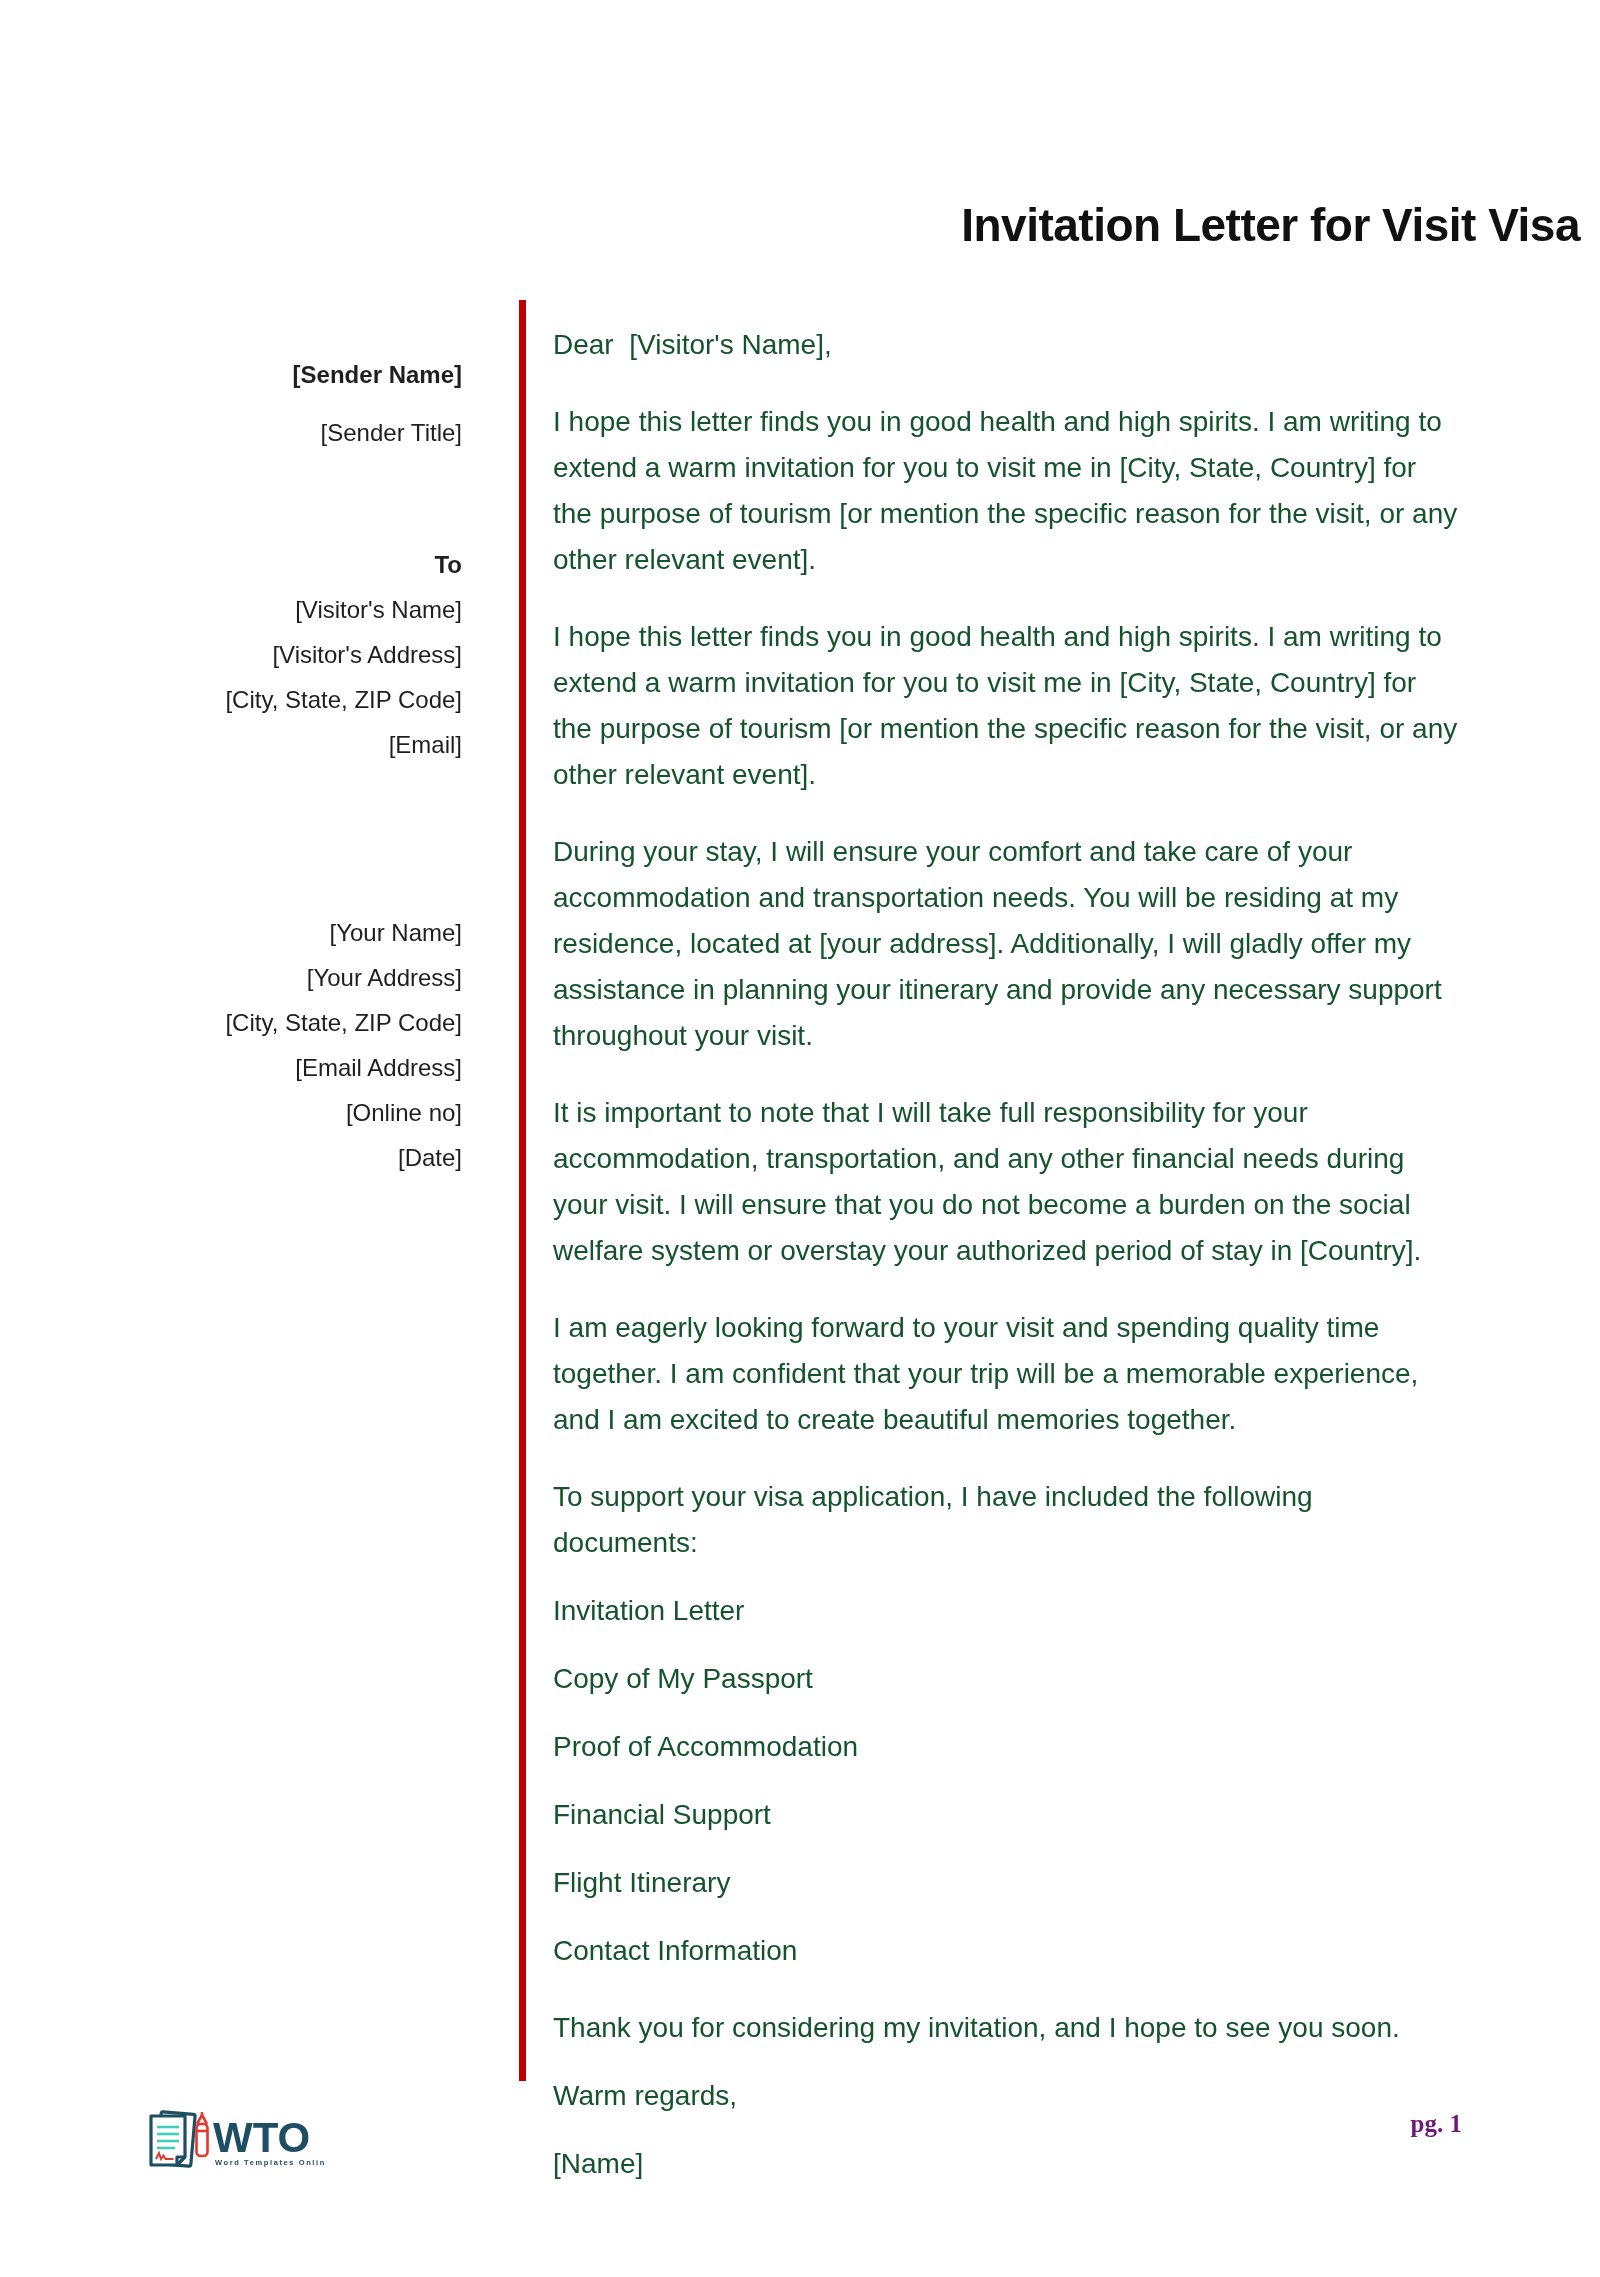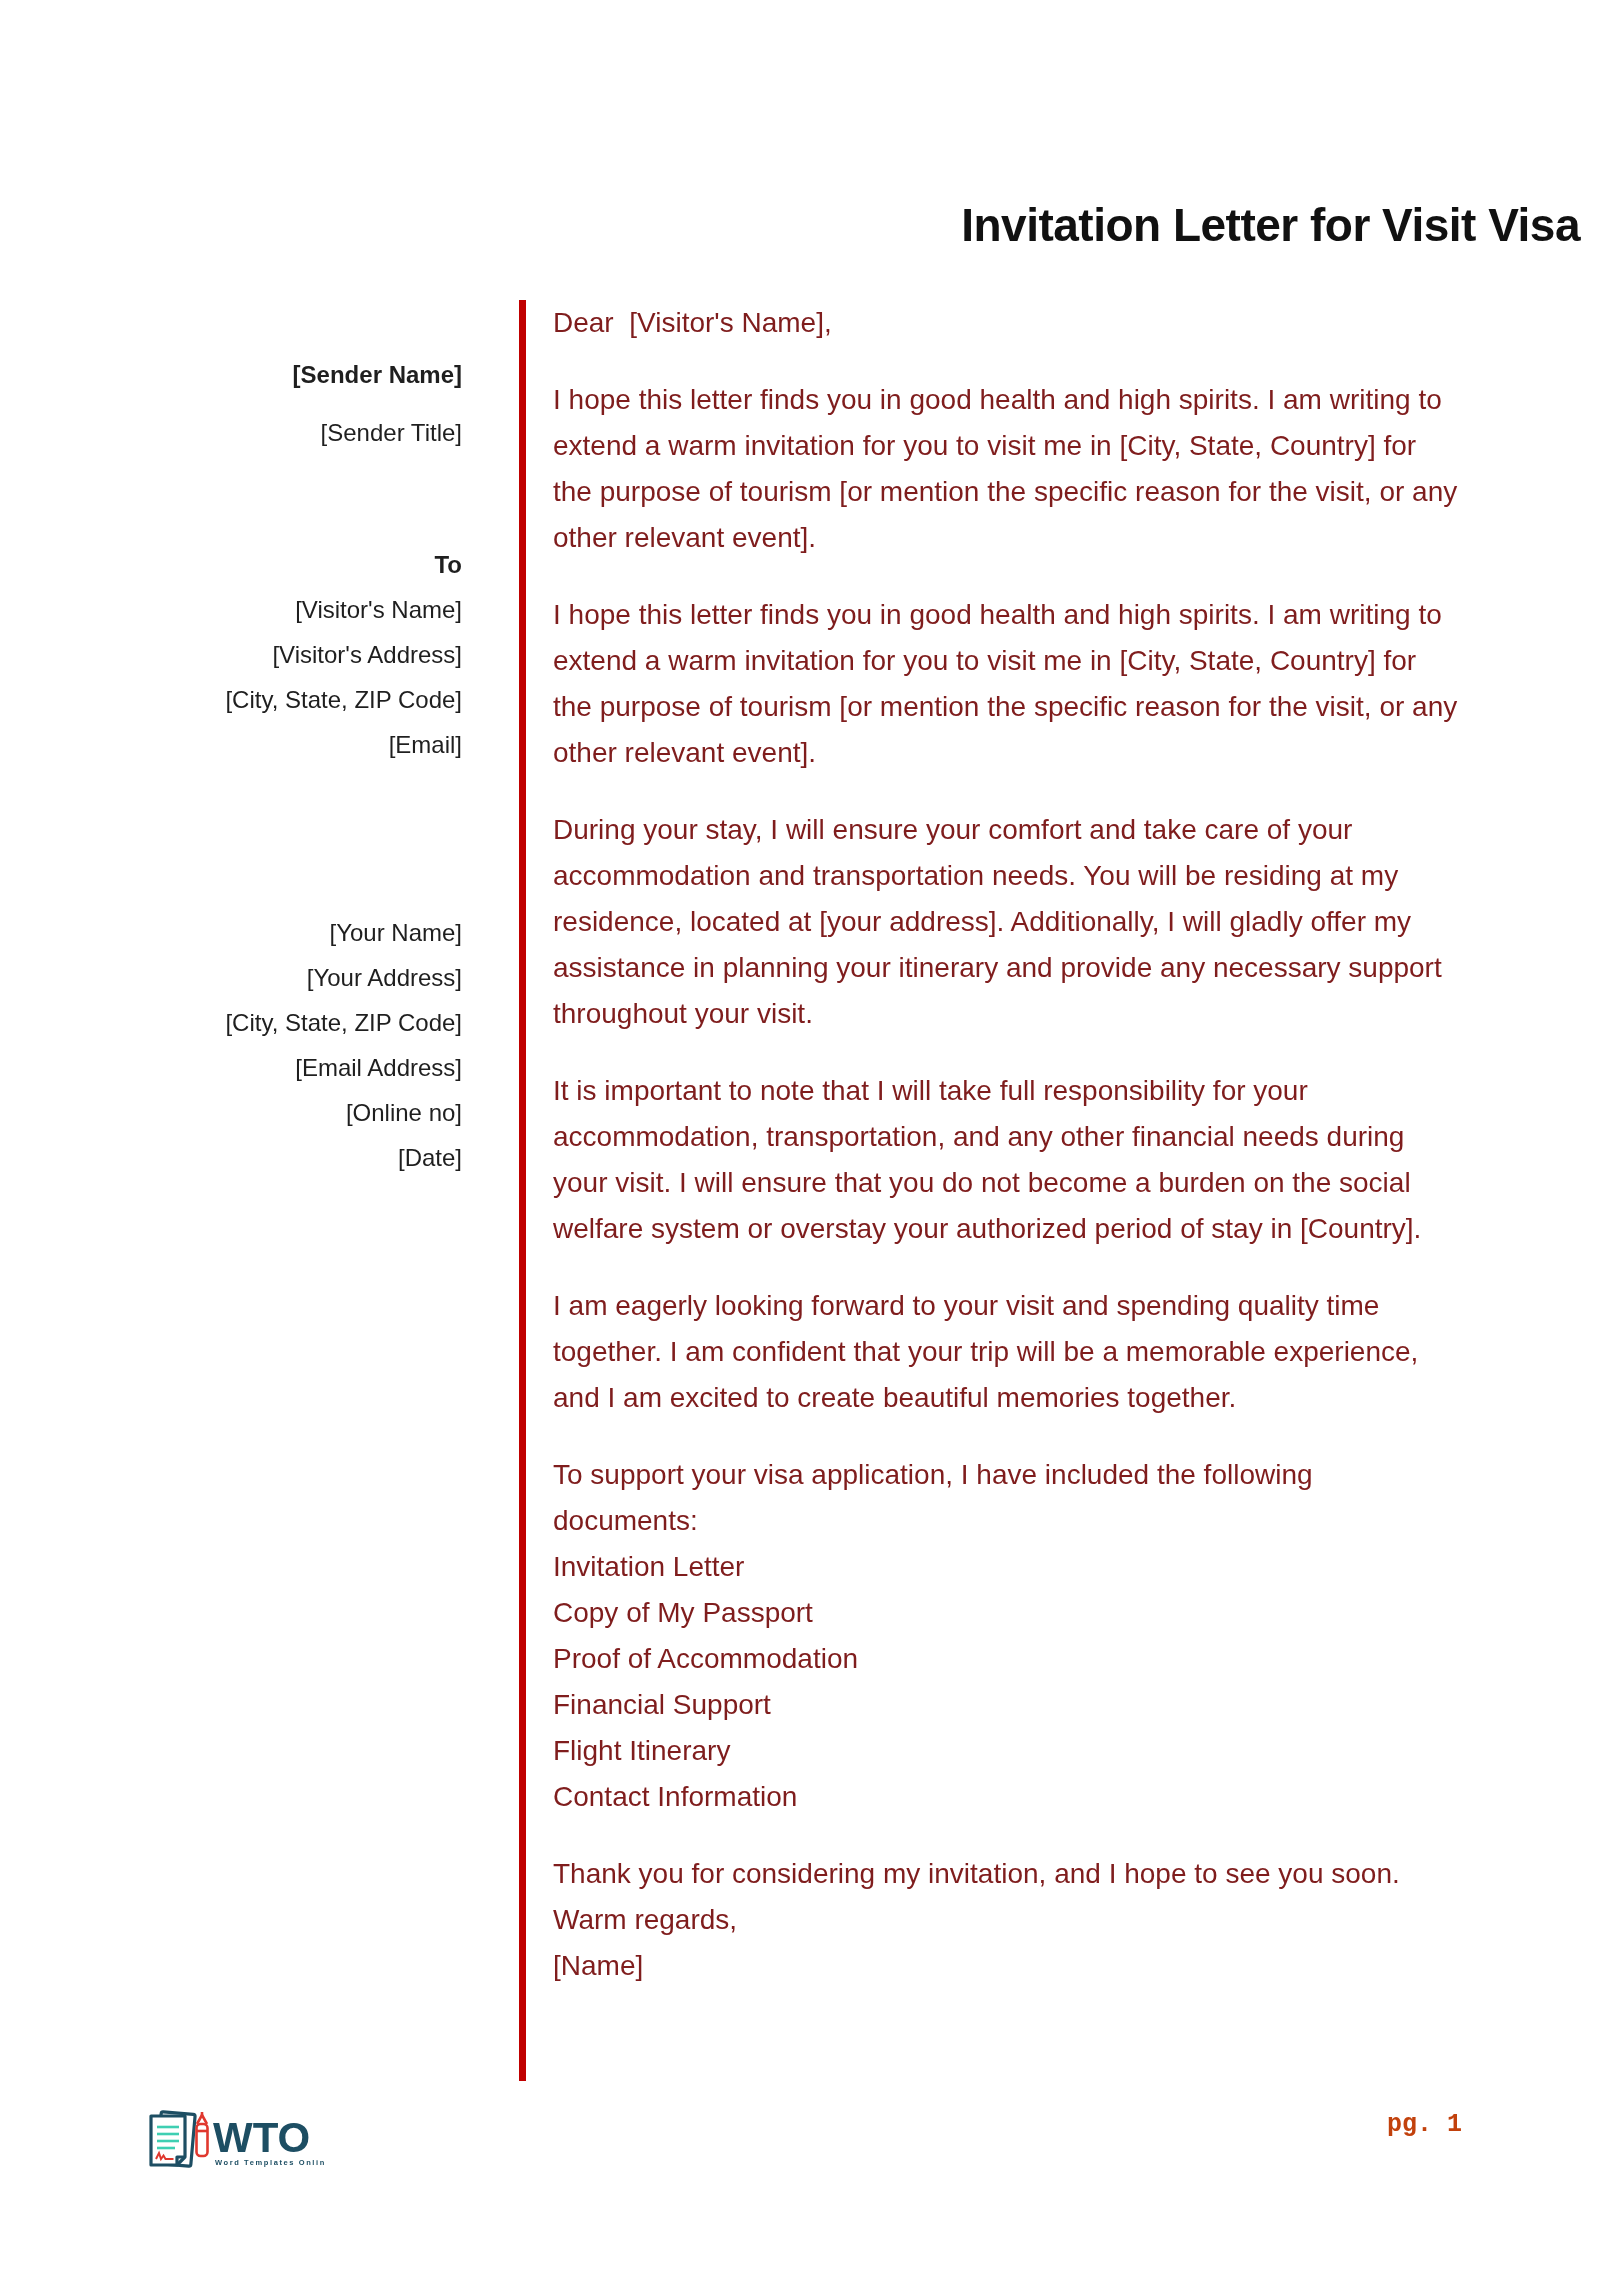--- a/index.html
+++ b/index.html
@@ -23,28 +23,28 @@
   .sender-title { margin-top:12px; }
   .to-block { top:542px; }
   .from-block { top:910px; }
   .block-label { font-weight:bold; font-size:29px; }
 
   
   .red-rule { position:absolute; left:519px; top:300px; width:7px; height:1781px; background:#c00000; }
   .letter { position:absolute; left:553px; top:300px; width:905px; }
   .letter p, .letter .line-group { margin:0 0 31px 0; }
   .letter p, .letter .line-group div {
-    font-size:28px; line-height:46px; white-space:pre-wrap; color:#7f1d1d;
+    font-size:28px; line-height:46px; white-space:pre-wrap; color:#14532d;margin-top:22px;
   }
 
   
   .logo { position:absolute; left:145px; top:2110px; width:180px; height:64px; }
   .page-num {
     position:absolute; top:2110px; right:138px;
-    font-family:Liberation Mono, monospace; font-weight:bold; font-size:25px; color:#c2410c;
+    font-family:Liberation Serif, serif; font-weight:bold; font-size:25px; color:#701a75;
   }
 </style>
 </head>
 <body>
 
 <div class="page">
 
   <h1 class="doc-title">Invitation Letter for Visit Visa</h1>
 
   <div class="side-block sender-block">

